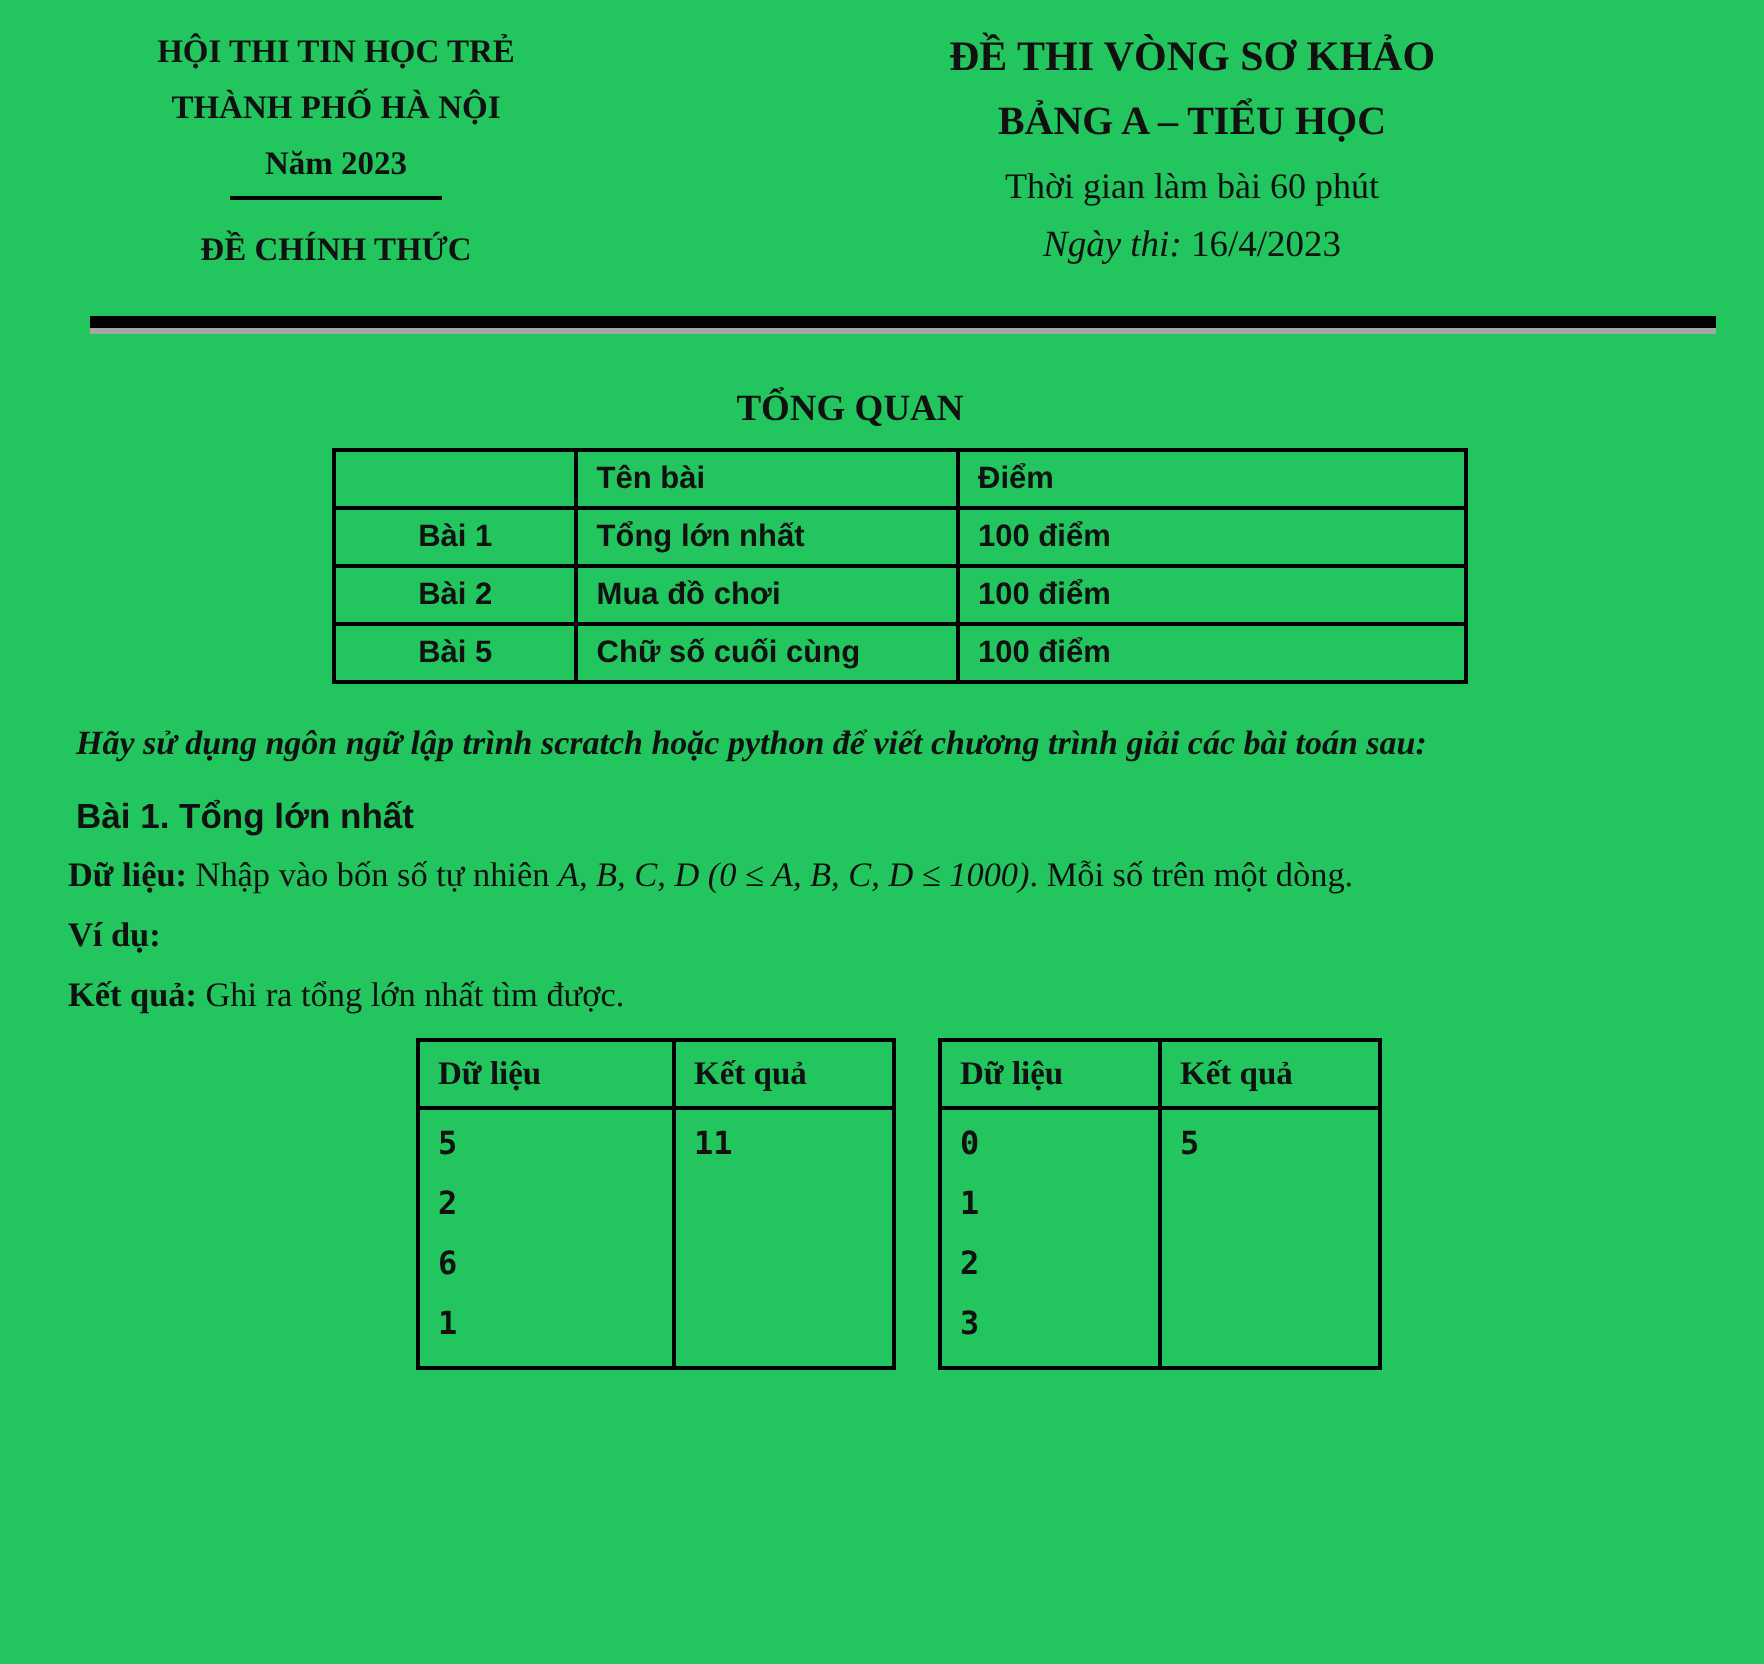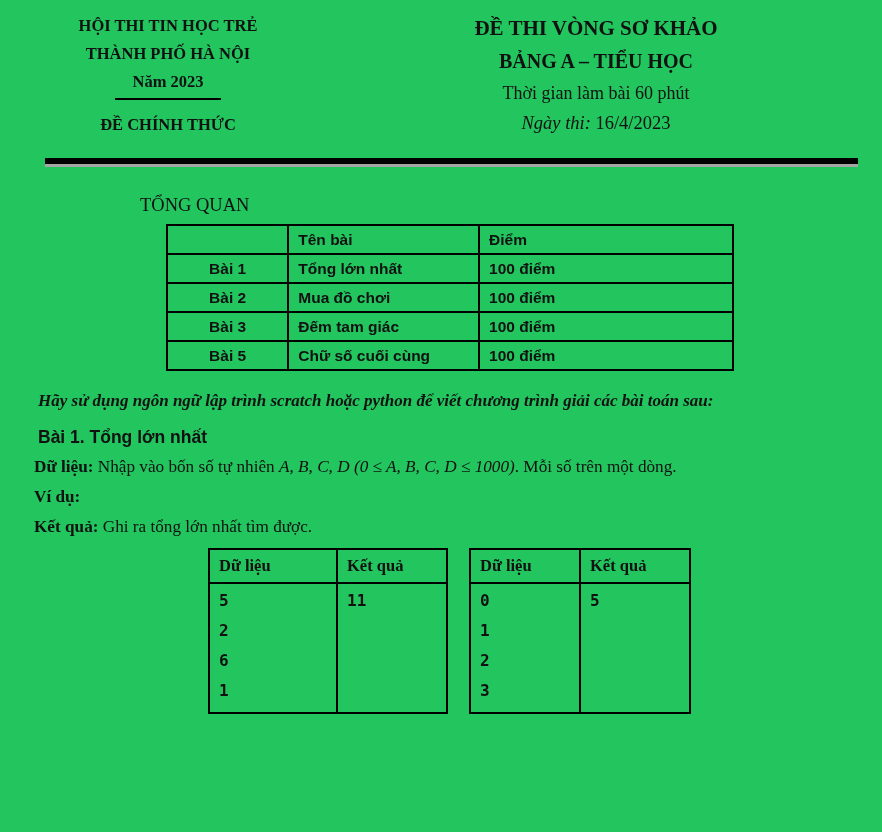--- a/index.html
+++ b/index.html
@@ -28,21 +28,21 @@
   
   .divider {
     margin: 12px 24px 0 45px;
     height: 6px; background: #000000;
     box-shadow: 0 3px 0 #a6a6a6;
   }
 
   
   .overview-title {
     margin: 30px 0 0 140px; width: 570px;
-    font-weight: normal; font-size: 18.5px; line-height: 22px;
+    text-align: center; font-weight: bold; font-size: 18.5px; line-height: 22px;
   }
   table.overview {
     margin: 8px 0 0 166px;
     border-collapse: collapse; table-layout: fixed; width: 568px;
     font-family: "Liberation Sans", sans-serif; font-weight: bold; font-size: 15.5px;
   }
   table.overview td {
     border: 2px solid #000000; height: 29px; padding: 0 0 0 9px;
     text-align: left; vertical-align: middle; overflow: hidden;
   }
@@ -117,25 +117,20 @@
       <td class="cell-index">Bài 1</td>
       <td>Tổng lớn nhất</td>
       <td>100 điểm</td>
     </tr>
     <tr>
       <td class="cell-index">Bài 2</td>
       <td>Mua đồ chơi</td>
       <td>100 điểm</td>
     </tr>
     <tr>
-      <td class="cell-index">Bài 3</td>
-      <td>Đếm tam giác</td>
-      <td>100 điểm</td>
-    </tr>
-    <tr>
       <td class="cell-index">Bài 5</td>
       <td>Chữ số cuối cùng</td>
       <td>100 điểm</td>
     </tr>
   </tbody>
     </table>
 
   <div class="instruction">Hãy sử dụng ngôn ngữ lập trình scratch hoặc python để viết chương trình giải các bài toán sau:</div>
 
   <div class="problem-heading">Bài 1. Tổng lớn nhất</div>

